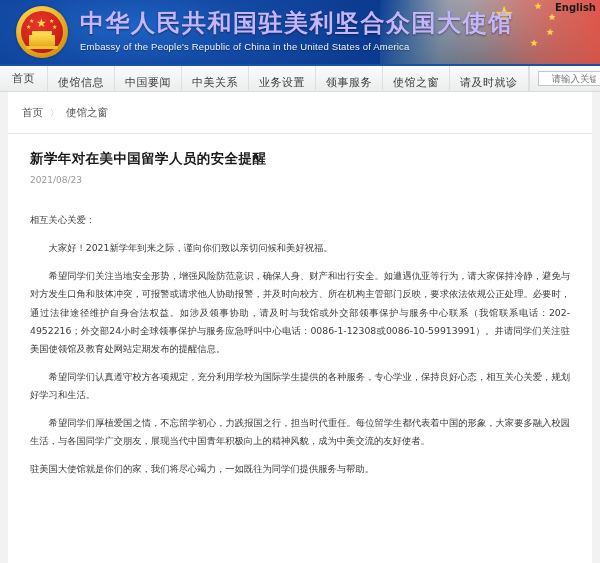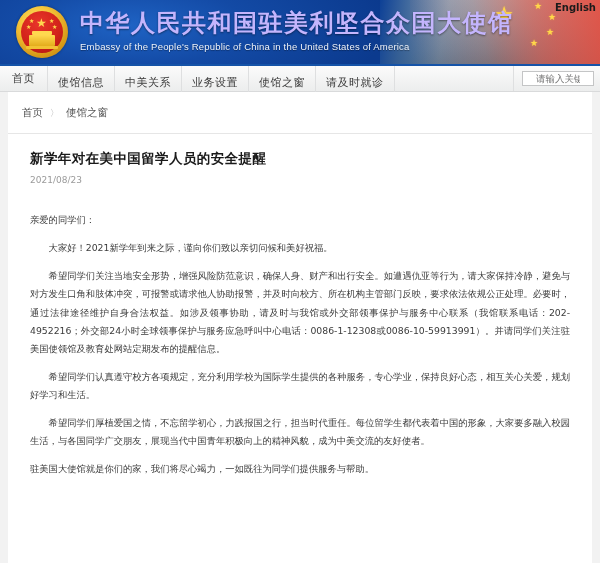--- a/index.html
+++ b/index.html
@@ -289,22 +289,24 @@
     <div class="banner-cn">中华人民共和国驻美利坚合众国大使馆</div>
     <div class="banner-en">Embassy of the People's Republic of China in the United States of America</div>
   </div>
 
   <a class="english-link" href="#">English</a>
 </div>
 
 <div class="navbar">
   <div class="nav-item">首页</div>
   <div class="nav-item">使馆信息</div>
+  <div class="nav-item">中国要闻</div>
   <div class="nav-item">中美关系</div>
   <div class="nav-item">业务设置</div>
+  <div class="nav-item">领事服务</div>
   <div class="nav-item">使馆之窗</div>
   <div class="nav-item">请及时就诊</div>
   <div class="nav-spacer"></div>
   <div class="nav-search">
     <input class="search-input" type="text" placeholder="请输入关键字" style="">
 
   </div>
 </div>
 
 <div class="page">
@@ -318,21 +320,21 @@
       <a href="#">使馆之窗</a>
     </div>
 
     <div class="divider"></div>
 
     <div class="article">
       <div class="article-title">新学年对在美中国留学人员的安全提醒</div>
       <div class="article-date">2021/08/23</div>
 
       <div class="body-text">
-        <p class="no-indent">亲爱的同学们：</p>
+        <p class="no-indent">相互关心关爱：</p>
         <p>大家好！2021新学年到来之际，谨向你们致以亲切问候和美好祝福。</p>
         <p>希望同学们关注当地安全形势，增强风险防范意识，确保人身、财产和出行安全。如遭遇仇亚等行为，请大家保持冷静，避免与对方发生口角和肢体冲突，可报警或请求他人协助报警，并及时向校方、所在机构主管部门反映，要求依法依规公正处理。必要时，通过法律途径维护自身合法权益。如涉及领事协助，请及时与我馆或外交部领事保护与服务中心联系（我馆联系电话：202-4952216；外交部24小时全球领事保护与服务应急呼叫中心电话：0086-1-12308或0086-10-59913991）。并请同学们关注驻美国使领馆及教育处网站定期发布的提醒信息。</p>
         <p>希望同学们认真遵守校方各项规定，充分利用学校为国际学生提供的各种服务，专心学业，保持良好心态，相互关心关爱，规划好学习和生活。</p>
         <p>希望同学们厚植爱国之情，不忘留学初心，力践报国之行，担当时代重任。每位留学生都代表着中国的形象，大家要多融入校园生活，与各国同学广交朋友，展现当代中国青年积极向上的精神风貌，成为中美交流的友好使者。</p>
         <p class="no-indent">驻美国大使馆就是你们的家，我们将尽心竭力，一如既往为同学们提供服务与帮助。</p>
 
       </div>
 
     </div>
 

